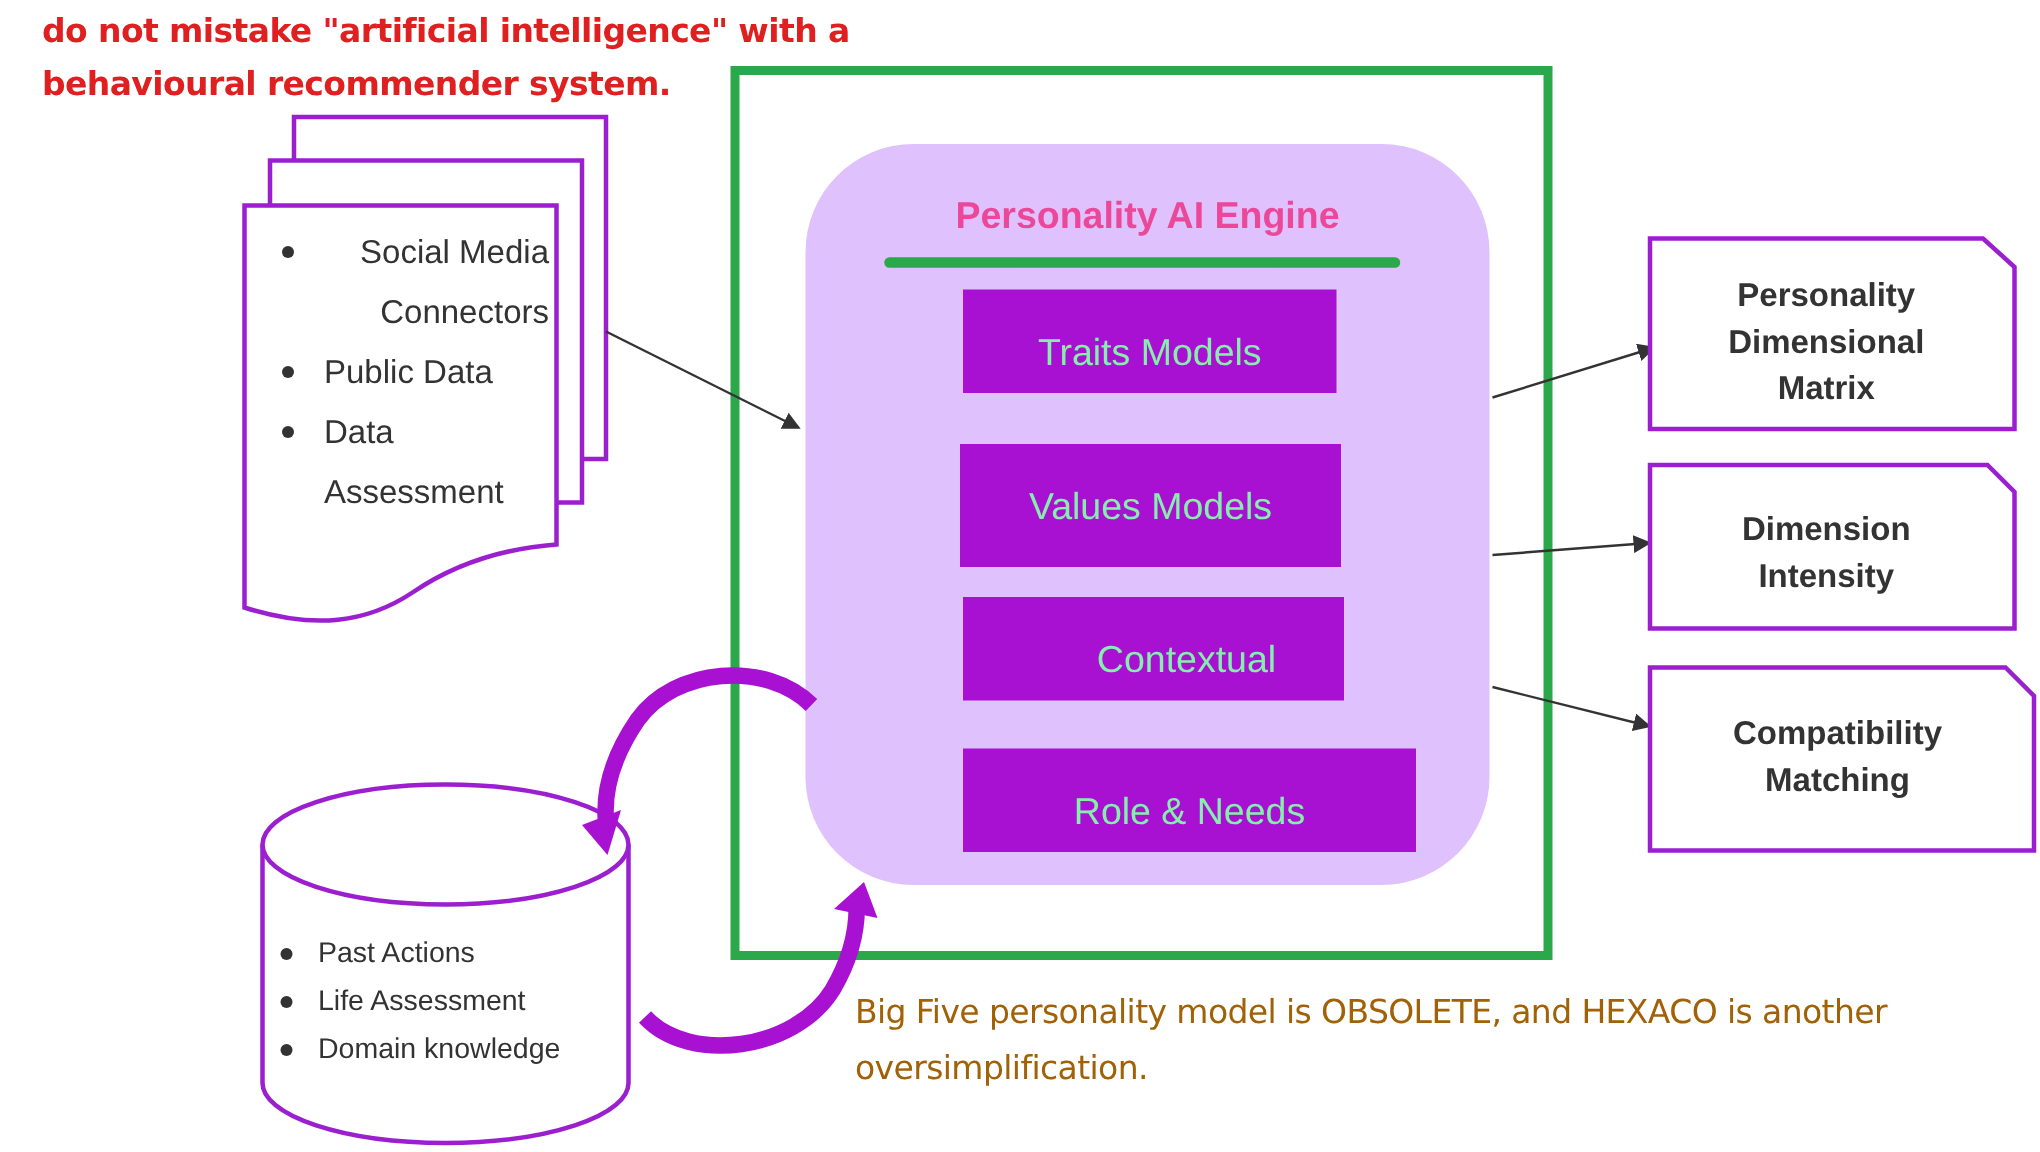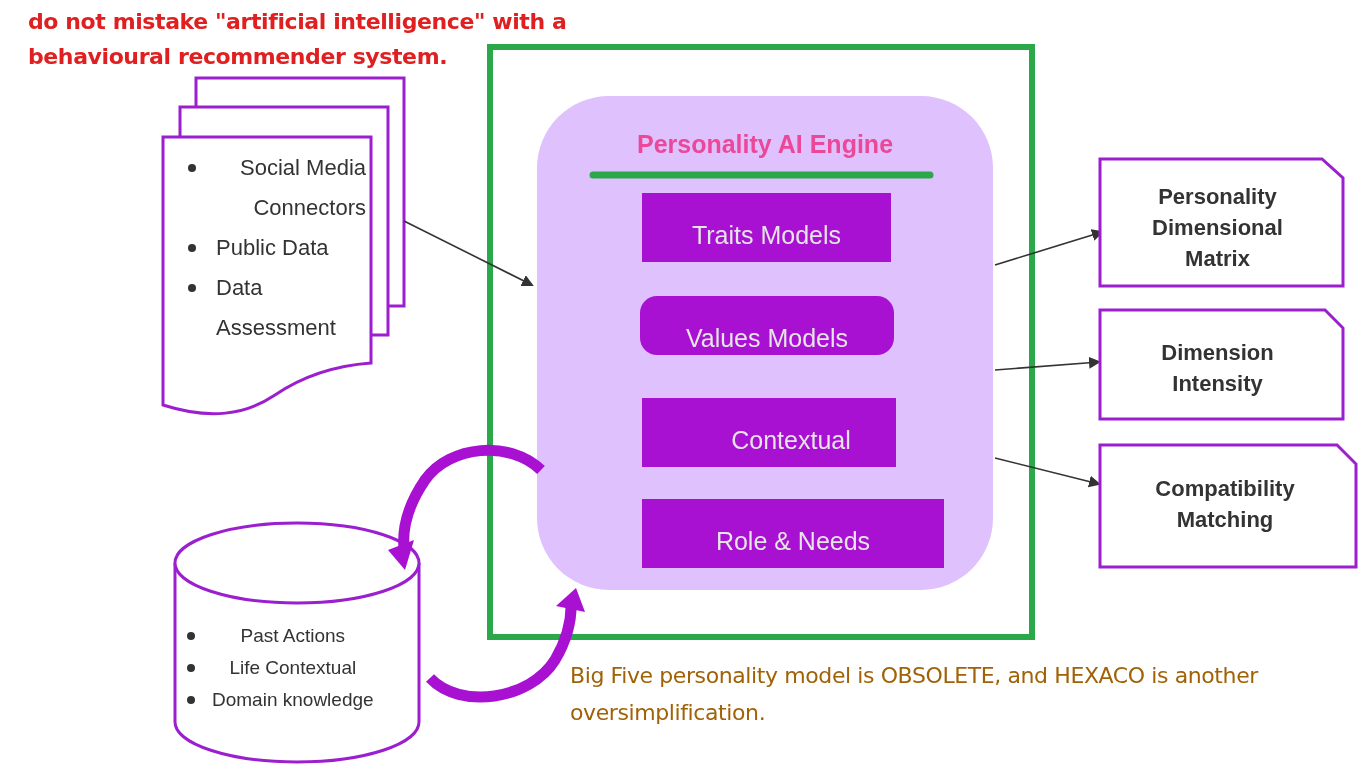--- a/index.html
+++ b/index.html
@@ -1,25 +1,25 @@
 <!DOCTYPE html>
 <html><head>
 <meta charset="utf-8">
 <style>
   html, body { margin:0; padding:0; background:#ffffff; }
   body { width:1360px; height:768px; position:relative; overflow:hidden; font-family:"Liberation Sans", sans-serif; }
   #canvas { position:absolute; left:0; top:0; width:1360px; height:768px; }
   .note-red { position:absolute; left:28px; top:4px; width:620px; color:#e02020; font-family:"DejaVu Sans", sans-serif; font-weight:bold; font-size:22px; line-height:35px; letter-spacing:-0.4px; }
   .note-green { position:absolute; left:570px; top:657px; width:720px; color:#a16207; font-family:"DejaVu Sans", sans-serif; font-weight:normal; font-size:22px; line-height:37px; letter-spacing:-0.4px; }
   .engine-title { position:absolute; left:560px; top:130px; width:410px; text-align:center; font-weight:bold; font-size:25px; color:#ec4899; }
-  .module { position:absolute; background:#a811d2; color:#e5e5e5; font-size:25px; text-align:center; box-sizing:border-box; padding-top:28px; }
+  .module { position:absolute; background:#a811d2; color:#86efac; font-size:25px; text-align:center; box-sizing:border-box; padding-top:28px; }
   .doc-list { position:absolute; left:186px; top:148px; margin:0; padding:0; list-style:none; font-size:22px; color:#333; }
   .doc-list li { position:relative; padding-left:30px; line-height:40px; }
   .doc-list li .bullet { position:absolute; left:2px; top:16px; width:8px; height:8px; border-radius:50%; background:#333; }
-  .db-list { position:absolute; left:185px; top:620px; margin:0; padding:0; list-style:none; font-size:19px; color:#333;text-align:center; }
+  .db-list { position:absolute; left:185px; top:620px; margin:0; padding:0; list-style:none; font-size:19px; color:#333; }
   .db-list li { position:relative; padding-left:27px; line-height:32px; }
   .db-list li .bullet { position:absolute; left:2px; top:12px; width:8px; height:8px; border-radius:50%; background:#333; }
   .output-label { position:absolute; text-align:center; font-size:22px; color:#333; line-height:31px;font-weight:bold; }
 </style>
 </head>
 <body>
 
 <svg id="canvas" viewBox="0 0 1360 768">
   <defs>
     <marker id="arrowhead" markerWidth="12" markerHeight="12" refX="10" refY="6" orient="auto" markerUnits="userSpaceOnUse">
@@ -68,25 +68,25 @@
 <div class="note-green">Big Five personality model is OBSOLETE, and HEXACO is another oversimplification.</div>
 
 <ul class="doc-list">
   <li><span class="bullet"></span><span style="display:inline-block;width:150px;text-align:right;">Social Media Connectors</span></li>
   <li><span class="bullet"></span><span>Public Data</span></li>
   <li><span class="bullet"></span><span style="display:inline-block;width:130px;">Data Assessment</span></li>
 </ul>
 
 <ul class="db-list">
   <li><span class="bullet"></span><span>Past Actions</span></li>
-  <li><span class="bullet"></span><span>Life Contextual</span></li>
+  <li><span class="bullet"></span><span>Life Assessment</span></li>
   <li><span class="bullet"></span><span>Domain knowledge</span></li>
 </ul>
 
 <div class="engine-title">Personality AI Engine</div>
 <div class="module" style="left:642px;top:193px;width:249px;height:69px;">Traits Models</div>
-<div class="module" style="left:640px;top:296px;width:254px;height:59px;border-radius:17px;">Values Models</div>
+<div class="module" style="left:640px;top:296px;width:254px;height:82px;">Values Models</div>
 <div class="module" style="left:642px;top:398px;width:254px;height:69px;padding-left:44px;">Contextual</div>
 <div class="module" style="left:642px;top:499px;width:302px;height:69px;">Role &amp; Needs</div>
 
 <div class="output-label" style="left:1130px;top:181px;width:175px;">Personality Dimensional Matrix</div>
 <div class="output-label" style="left:1140px;top:337px;width:155px;">Dimension Intensity</div>
 <div class="output-label" style="left:1140px;top:473px;width:170px;">Compatibility Matching</div>
 
 </body></html>

